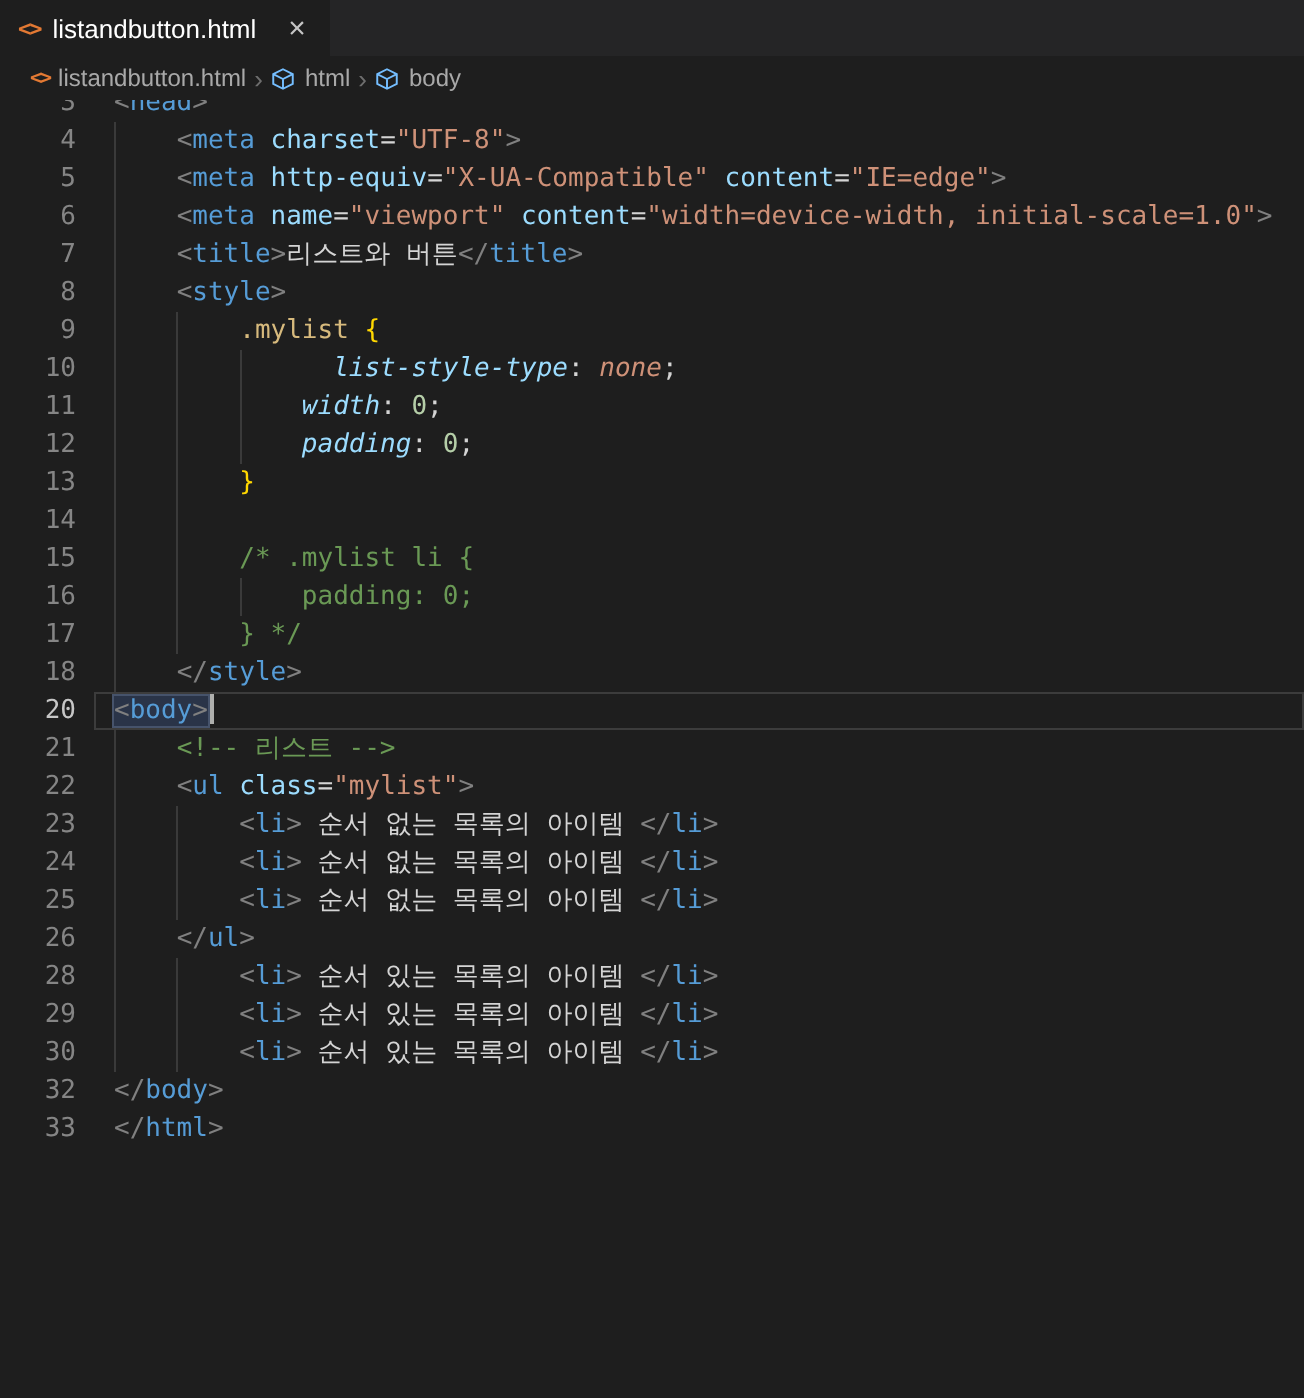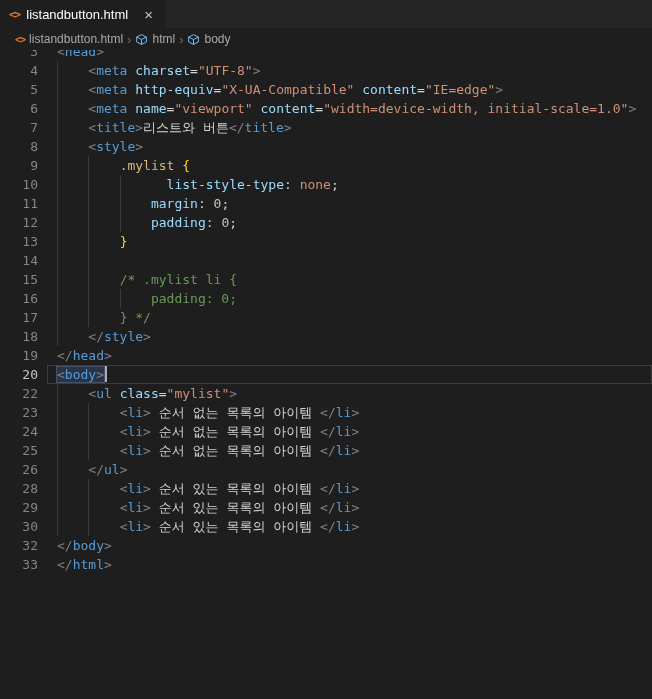--- a/index.html
+++ b/index.html
@@ -110,22 +110,22 @@
 
   
   .tk-p   { color: var(--punct, #808080); }
   .tk-t   { color: var(--tag, #569cd6); }
   .tk-a   { color: var(--attr, #9cdcfe); }
   .tk-o   { color: var(--text, #d4d4d4); }
   .tk-s   { color: var(--string, #ce9178); }
   .tk-x   { color: var(--text, #d4d4d4); text-align: center; }
   .tk-c   { color: var(--comment, #6a9955); }
   .tk-sel { color: var(--selector, #d7ba7d); }
-  .tk-prop{ color: var(--attr, #9cdcfe); }
-  .tk-val { color: var(--string, #ce9178); }
+  .tk-prop{ color: var(--attr, #9cdcfe); font-style: italic; }
+  .tk-val { color: var(--string, #ce9178); font-style: italic; }
   .tk-num { color: var(--number, #b5cea8); }
   .tk-br  { color: var(--brace, #ffd700); }
 </style>
 </head>
 <body>
 
 <div class="tabbar">
   <div class="tab">
     <span class="fileicon">&lt;&gt;</span>
     <span class="tab-label">listandbutton.html</span>
@@ -187,21 +187,21 @@
       <div class="code-line">
         <span class="ln">9</span>
         <span class="ct"><span class="guide" style="left: calc(0ch + 10px);"></span><span class="guide" style="left: calc(4ch + 10px);"></span><span>        </span><span class="tk-sel">.mylist</span><span class="tk-x"> </span><span class="tk-br">{</span></span>
       </div>
       <div class="code-line">
         <span class="ln">10</span>
         <span class="ct"><span class="guide" style="left: calc(0ch + 10px);"></span><span class="guide" style="left: calc(4ch + 10px);"></span><span class="guide" style="left: calc(8ch + 10px);"></span><span>              </span><span class="tk-prop">list-style-type</span><span class="tk-x">: </span><span class="tk-val">none</span><span class="tk-x">;</span></span>
       </div>
       <div class="code-line">
         <span class="ln">11</span>
-        <span class="ct"><span class="guide" style="left: calc(0ch + 10px);"></span><span class="guide" style="left: calc(4ch + 10px);"></span><span class="guide" style="left: calc(8ch + 10px);"></span><span>            </span><span class="tk-prop">margin</span><span class="tk-x">: </span><span class="tk-num">0</span><span class="tk-x">;</span></span>
+        <span class="ct"><span class="guide" style="left: calc(0ch + 10px);"></span><span class="guide" style="left: calc(4ch + 10px);"></span><span class="guide" style="left: calc(8ch + 10px);"></span><span>            </span><span class="tk-prop">width</span><span class="tk-x">: </span><span class="tk-num">0</span><span class="tk-x">;</span></span>
       </div>
       <div class="code-line">
         <span class="ln">12</span>
         <span class="ct"><span class="guide" style="left: calc(0ch + 10px);"></span><span class="guide" style="left: calc(4ch + 10px);"></span><span class="guide" style="left: calc(8ch + 10px);"></span><span>            </span><span class="tk-prop">padding</span><span class="tk-x">: </span><span class="tk-num">0</span><span class="tk-x">;</span></span>
       </div>
       <div class="code-line">
         <span class="ln">13</span>
         <span class="ct"><span class="guide" style="left: calc(0ch + 10px);"></span><span class="guide" style="left: calc(4ch + 10px);"></span><span>        </span><span class="tk-br">}</span></span>
       </div>
       <div class="code-line">
@@ -216,30 +216,30 @@
         <span class="ln">16</span>
         <span class="ct"><span class="guide" style="left: calc(0ch + 10px);"></span><span class="guide" style="left: calc(4ch + 10px);"></span><span class="guide" style="left: calc(8ch + 10px);"></span><span>            </span><span class="tk-c">padding: 0;</span></span>
       </div>
       <div class="code-line">
         <span class="ln">17</span>
         <span class="ct"><span class="guide" style="left: calc(0ch + 10px);"></span><span class="guide" style="left: calc(4ch + 10px);"></span><span>        </span><span class="tk-c">} */</span></span>
       </div>
       <div class="code-line">
         <span class="ln">18</span>
         <span class="ct"><span class="guide" style="left: calc(0ch + 10px);"></span><span>    </span><span class="tk-p">&lt;/</span><span class="tk-t">style</span><span class="tk-p">&gt;</span></span>
-      </div>
-      <div class="code-line">
-        <span class="ln">19</span>
-        <span class="ct"><span class="tk-p">&lt;/</span><span class="tk-t">head</span><span class="tk-p">&gt;</span></span>
       </div>
       <div class="code-line active">
         <span class="ln">20</span>
         <span class="ct"><span class="hlbox"><span class="tk-p">&lt;</span><span class="tk-t">body</span><span class="tk-p">&gt;</span></span><span class="cursor"></span></span>
       </div>
       <div class="code-line">
+        <span class="ln">21</span>
+        <span class="ct"><span class="guide" style="left: calc(0ch + 10px);"></span><span>    </span><span class="tk-c">&lt;!-- 리스트 --&gt;</span></span>
+      </div>
+      <div class="code-line">
         <span class="ln">22</span>
         <span class="ct"><span class="guide" style="left: calc(0ch + 10px);"></span><span>    </span><span class="tk-p">&lt;</span><span class="tk-t">ul</span><span class="tk-x"> </span><span class="tk-a">class</span><span class="tk-o">=</span><span class="tk-s">"mylist"</span><span class="tk-p">&gt;</span></span>
       </div>
       <div class="code-line">
         <span class="ln">23</span>
         <span class="ct"><span class="guide" style="left: calc(0ch + 10px);"></span><span class="guide" style="left: calc(4ch + 10px);"></span><span>        </span><span class="tk-p">&lt;</span><span class="tk-t">li</span><span class="tk-p">&gt;</span><span class="tk-x"> 순서 없는 목록의 아이템 </span><span class="tk-p">&lt;/</span><span class="tk-t">li</span><span class="tk-p">&gt;</span></span>
       </div>
       <div class="code-line">
         <span class="ln">24</span>
         <span class="ct"><span class="guide" style="left: calc(0ch + 10px);"></span><span class="guide" style="left: calc(4ch + 10px);"></span><span>        </span><span class="tk-p">&lt;</span><span class="tk-t">li</span><span class="tk-p">&gt;</span><span class="tk-x"> 순서 없는 목록의 아이템 </span><span class="tk-p">&lt;/</span><span class="tk-t">li</span><span class="tk-p">&gt;</span></span>

